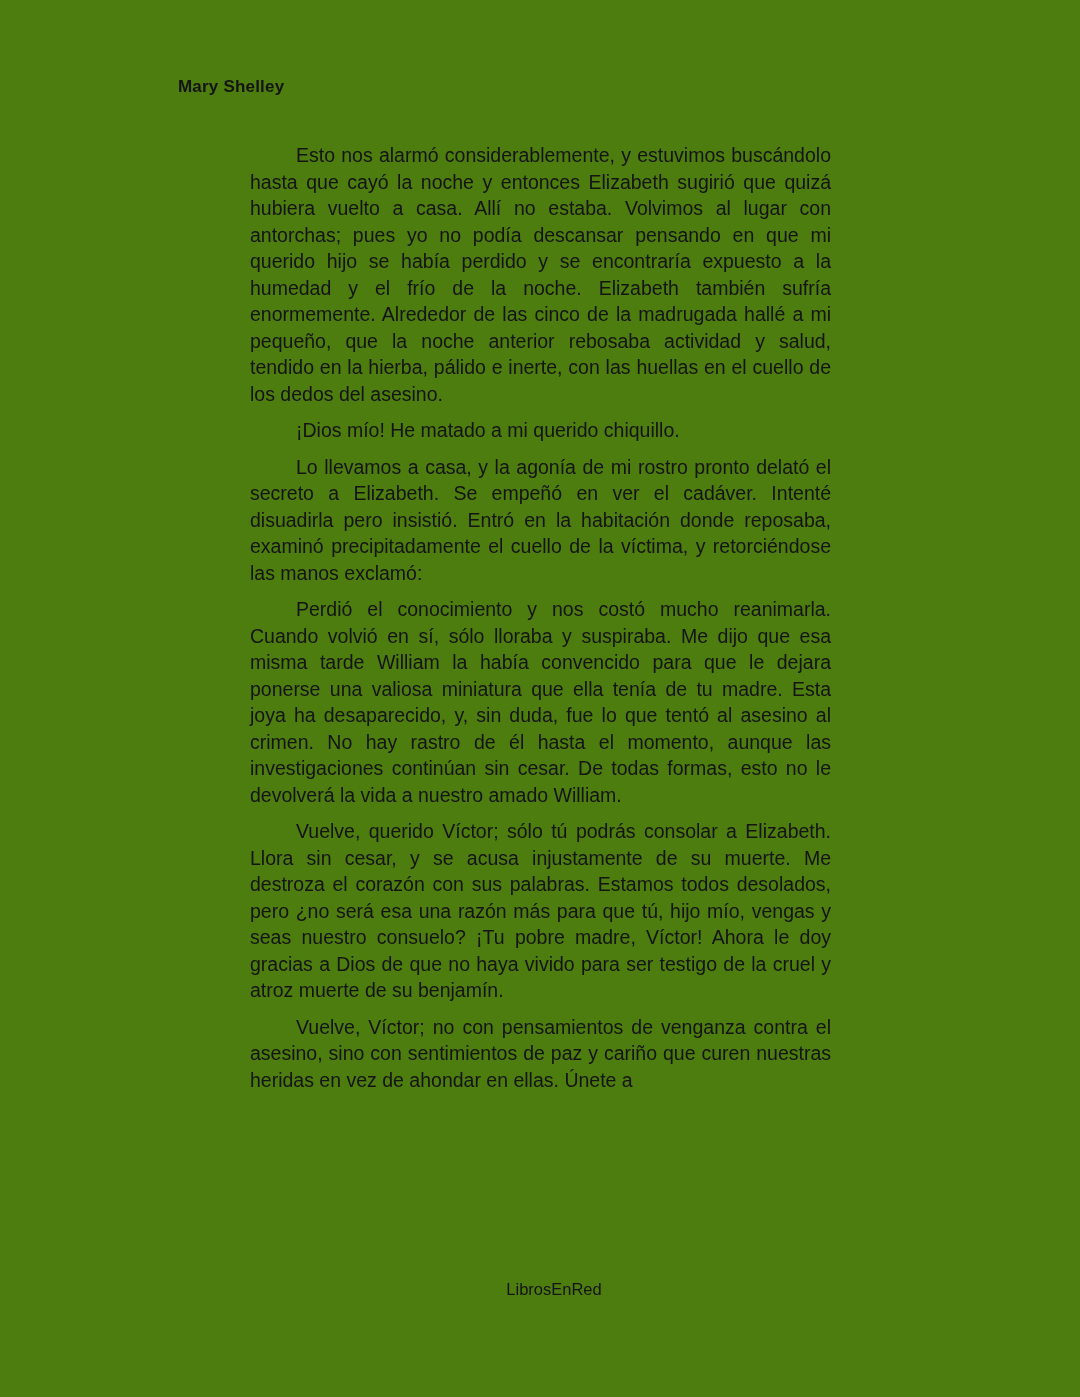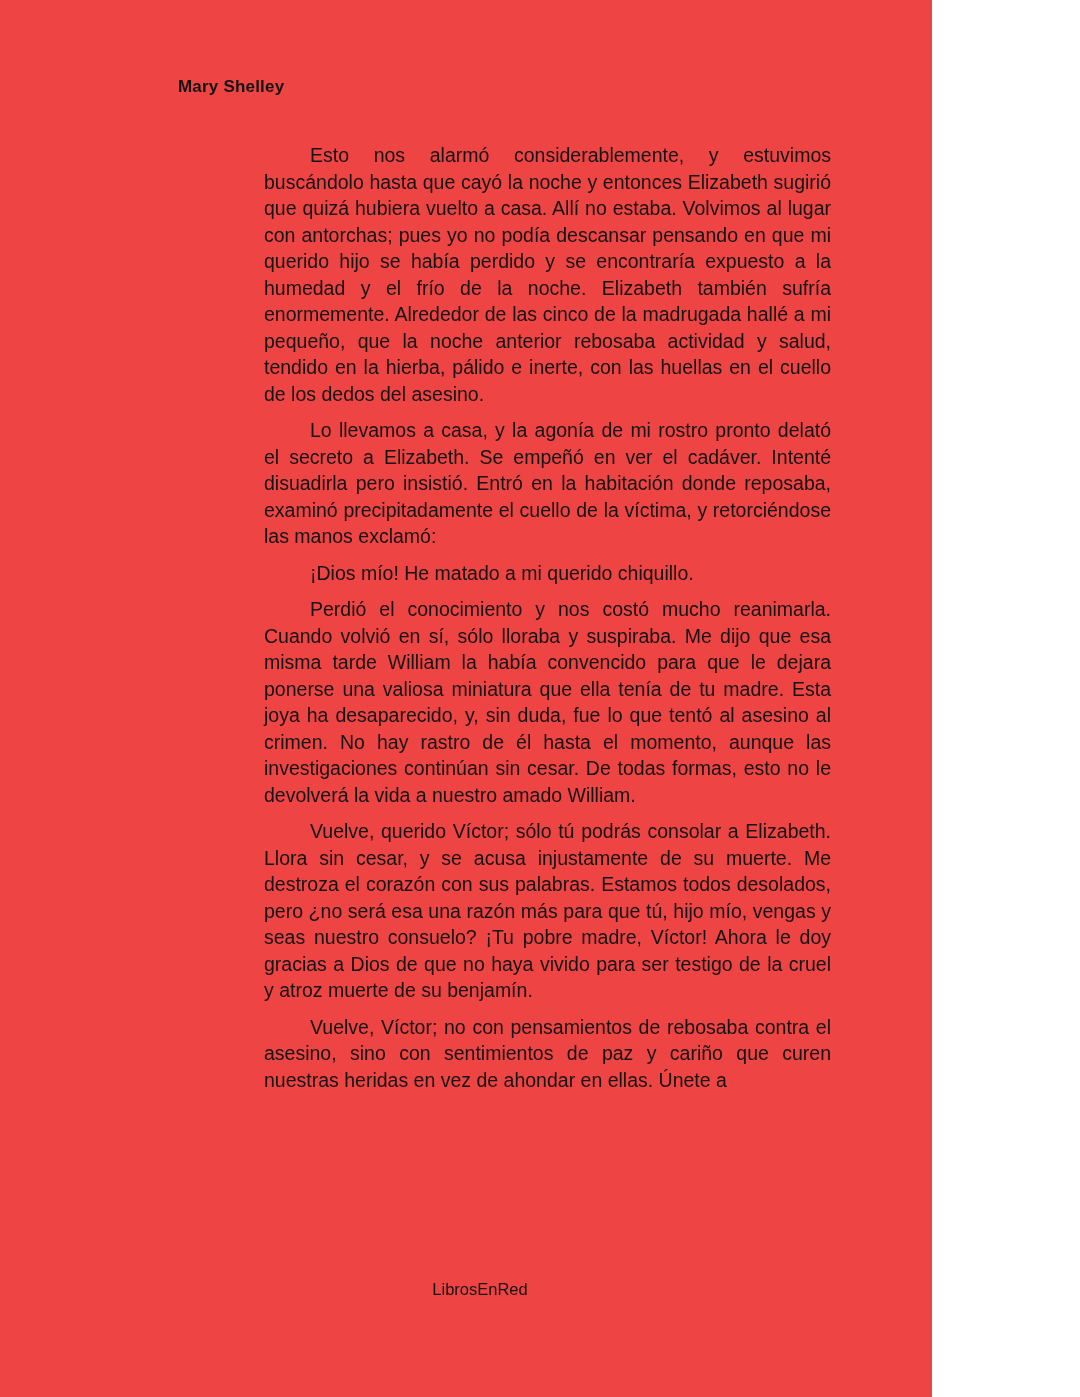--- a/index.html
+++ b/index.html
@@ -2,23 +2,23 @@
 <html><head>
 <meta charset="utf-8">
 <style>
   html, body {
     margin: 0;
     padding: 0;
     background: #ffffff;
   }
   .page {
     position: relative;
-    width: 932px;
+    width: 1080px;
     height: 1397px;
-    background: #ef4444;
+    background: #4d7c0f;
     font-family: "Liberation Sans", sans-serif;
     color: #141414;
     overflow: hidden;
   }
   .running-header {
     position: absolute;
     top: 77px;
     left: 178px;
     font-size: 17px;
     font-weight: bold;
@@ -33,21 +33,20 @@
     font-size: 19.5px;
     line-height: 26.5px;
     text-align: justify;
     color: #141414;
   }
   .para {
     margin: 0 0 10px 0;
   }
   .para.indent {
     text-indent: 46px;
-    margin-left: 14px;
   }
   .page-number {
     position: absolute;
     top: 1238px;
     left: 0;
     width: 100%;
     text-align: center;
     font-size: 16.5px;
     color: #141414;
   }
@@ -63,22 +62,22 @@
   }
 </style>
 </head>
 <body>
 
 <div class="page">
   <div class="running-header">Mary Shelley</div>
 
   <div class="text-block">
       <p class="para indent">Esto nos alarmó considerablemente, y estuvimos buscándolo hasta que cayó la noche y entonces Elizabeth sugirió que quizá hubiera vuelto a casa. Allí no estaba. Volvimos al lugar con antorchas; pues yo no podía descansar pensando en que mi querido hijo se había perdido y se encontraría expuesto a la humedad y el frío de la noche. Elizabeth también sufría enormemente. Alrededor de las cinco de la madrugada hallé a mi pequeño, que la noche anterior rebosaba actividad y salud, tendido en la hierba, pálido e inerte, con las huellas en el cuello de los dedos del asesino.</p>
+      <p class="para indent">¡Dios mío! He matado a mi querido chiquillo.</p>
       <p class="para indent">Lo llevamos a casa, y la agonía de mi rostro pronto delató el secreto a Elizabeth. Se empeñó en ver el cadáver. Intenté disuadirla pero insistió. Entró en la habitación donde reposaba, examinó precipitadamente el cuello de la víctima, y retorciéndose las manos exclamó:</p>
-      <p class="para indent">¡Dios mío! He matado a mi querido chiquillo.</p>
       <p class="para indent">Perdió el conocimiento y nos costó mucho reanimarla. Cuando volvió en sí, sólo lloraba y suspiraba. Me dijo que esa misma tarde William la había convencido para que le dejara ponerse una valiosa miniatura que ella tenía de tu madre. Esta joya ha desaparecido, y, sin duda, fue lo que tentó al asesino al crimen. No hay rastro de él hasta el momento, aunque las investigaciones continúan sin cesar. De todas formas, esto no le devolverá la vida a nuestro amado William.</p>
       <p class="para indent">Vuelve, querido Víctor; sólo tú podrás consolar a Elizabeth. Llora sin cesar, y se acusa injustamente de su muerte. Me destroza el corazón con sus palabras. Estamos todos desolados, pero ¿no será esa una razón más para que tú, hijo mío, vengas y seas nuestro consuelo? ¡Tu pobre madre, Víctor! Ahora le doy gracias a Dios de que no haya vivido para ser testigo de la cruel y atroz muerte de su benjamín.</p>
-      <p class="para indent">Vuelve, Víctor; no con pensamientos de rebosaba contra el asesino, sino con sentimientos de paz y cariño que curen nuestras heridas en vez de ahondar en ellas. Únete a</p>
+      <p class="para indent">Vuelve, Víctor; no con pensamientos de venganza contra el asesino, sino con sentimientos de paz y cariño que curen nuestras heridas en vez de ahondar en ellas. Únete a</p>
     </div>
 
 
   <div class="publisher">LibrosEnRed</div>
 </div>
 
 </body></html>

